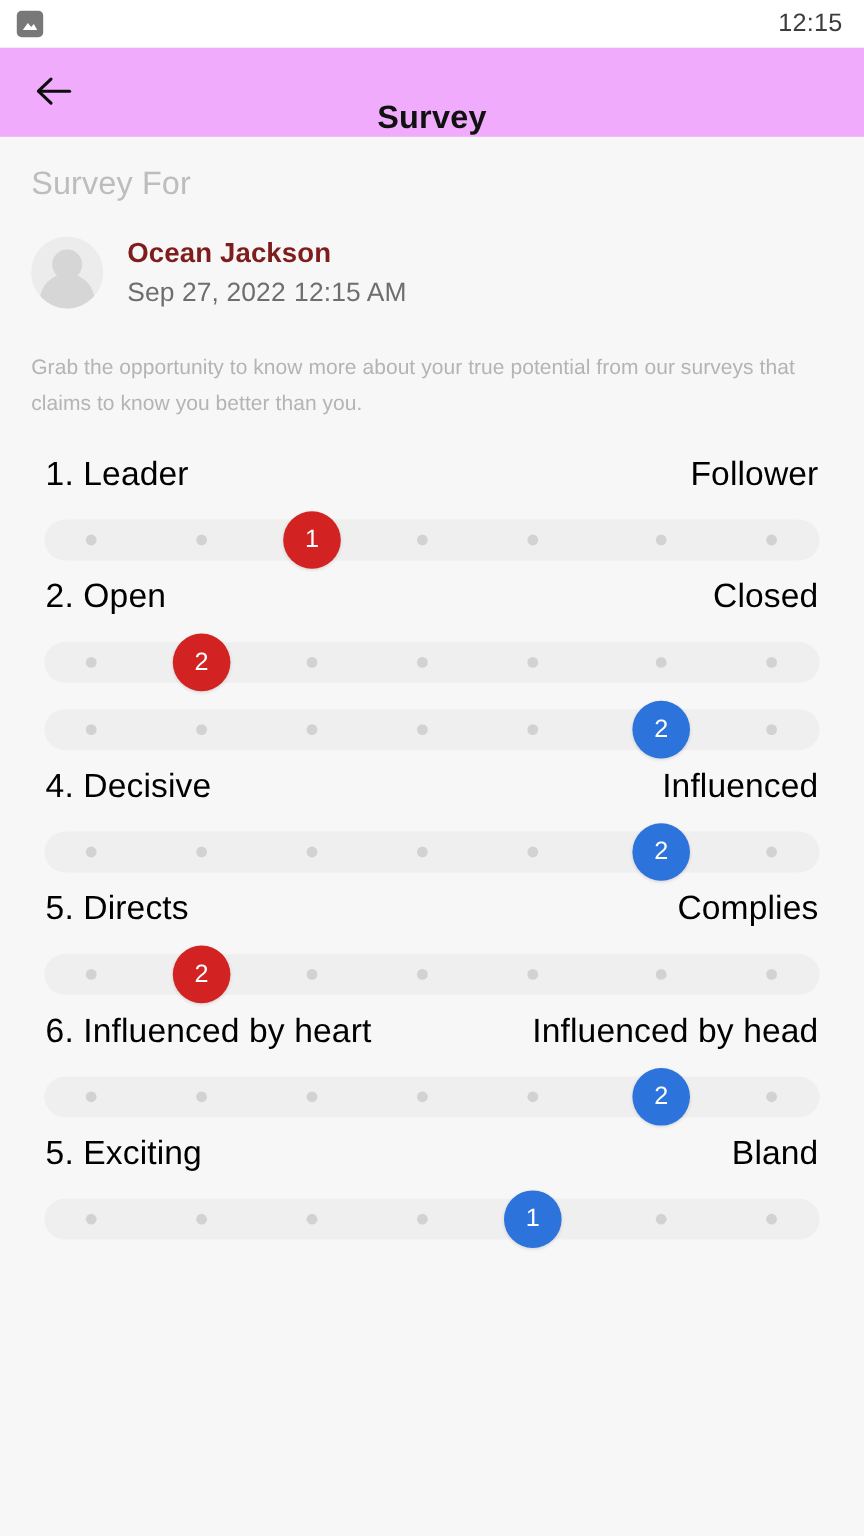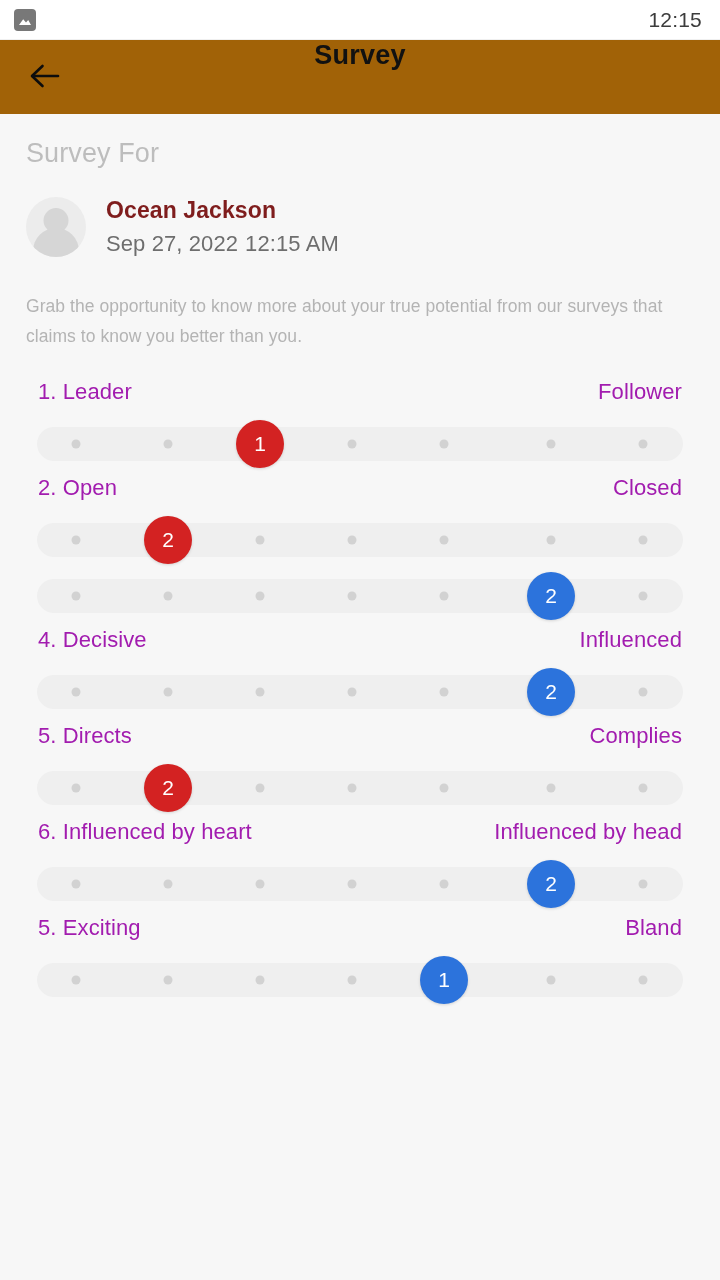--- a/index.html
+++ b/index.html
@@ -25,22 +25,22 @@
     position:relative; overflow:hidden;
   }
   .sb-icon svg{ display:block; }
   .sb-time{
     font-size:21px; color:#3c3c3c; letter-spacing:.2px;
   }
 
   
   .appbar{
     height:74px; position:relative;
-    display:flex; align-items:flex-start;
-    background:#a16207;
+    display:flex; align-items:flex-end;
+    background:#f0abfc;
   }
   .back-btn{
     position:absolute; left:22px; top:50%; transform:translateY(-50%);
     width:46px; height:46px; display:flex; align-items:center; justify-content:center;
     cursor:pointer; background:transparent; border:none;
   }
   .appbar-title{
     width:100%; text-align:center;
     font-size:27px; font-weight:bold; color:#111111; letter-spacing:.2px;
   }
@@ -84,21 +84,21 @@
   }
 
   
   .questions{ margin-top:28px; }
   .q-row{ margin-bottom:14px; }
   .q-labels{
     display:flex; justify-content:space-between; align-items:baseline;
     padding:0 12px 0 12px;
   }
   .q-left, .q-right{
-    font-size:22px; color:#a21caf; letter-spacing:.1px; white-space:nowrap;
+    font-size:28px; color:#000000; letter-spacing:.1px; white-space:nowrap;
   }
 
   .slider{
     position:relative;
     height:34px; width:646px;
     margin-top:22px; margin-left:11px;
     background:#efefef; border-radius:17px;
   }
   .slider .dot{
     position:absolute; top:50%; transform:translate(-50%,-50%);

